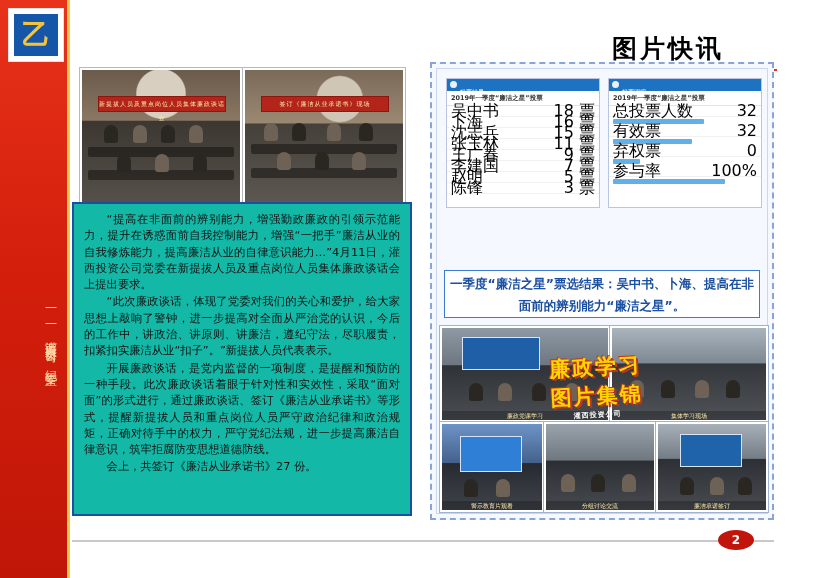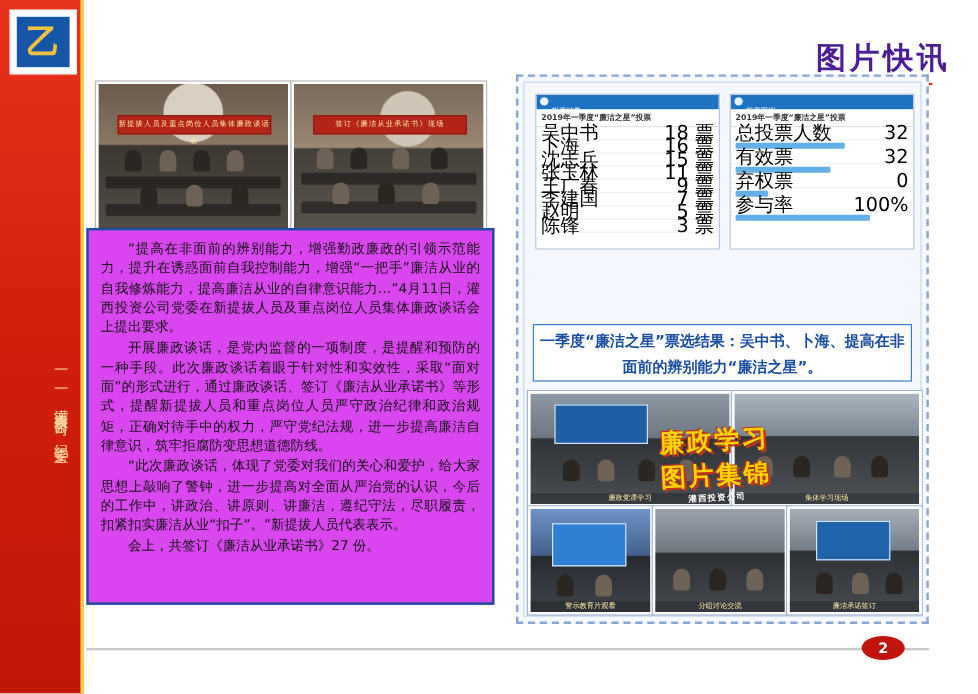--- a/index.html
+++ b/index.html
@@ -62,24 +62,24 @@
     position:absolute;left:84px;top:26px;width:340px;
     color:#c42a18;
     font-size:22px;font-weight:bold;
     letter-spacing:2px;
     font-family:"DejaVu Serif","Liberation Serif",serif;
     text-shadow:1px 1px 0 #f7d9a0;
   }
   .head-title .t2{margin-left:14px;}
   .head-title-right{
     position:absolute;left:612px;top:32px;width:180px;
-    color:#4c1d95;
+    color:#000000;
     font-size:25px;font-weight:bold;
     letter-spacing:3px;
-    text-align:right;
+    text-align:left;
     font-family:"DejaVu Serif","Liberation Serif",serif;
   }
   .head-title-right .ul{
     display:block;width:150px;height:2px;background:#d33a22;margin:4px auto 0;
   }
   
   .photo{
     position:absolute;
     border:2px solid #ffffff;
     box-shadow:0 0 0 1px #b9b9b9;
@@ -106,22 +106,22 @@
   }
   .banner-strip span{
     display:block;color:#ffe9a8;font-size:6px;line-height:14px;text-align:center;
     letter-spacing:1px;
   }
   .tablerow{position:absolute;left:4%;width:92%;height:10px;background:rgba(20,18,16,.55);border-radius:2px;}
   .person{position:absolute;width:14px;height:18px;border-radius:7px 7px 3px 3px;background:#2a2722;}
   .person.light{background:#6e6257;}
   
   .article{
-    position:absolute;left:72px;top:190px;width:340px;height:314px;
-    background:#d946ef;
+    position:absolute;left:72px;top:202px;width:340px;height:314px;
+    background:#14b8a6;
     border:2px solid #1c4fa1;
     box-sizing:border-box;
     padding:8px 10px 6px 10px;
     color:#111111;
     font-size:11.3px;
     line-height:16.3px;
     text-align:justify;
     font-family:"DejaVu Sans","Liberation Sans",sans-serif;
     overflow:hidden;
   }
@@ -257,22 +257,22 @@
     <div class="person" style="left:30%;top:40%"></div>
     <div class="person light" style="left:52%;top:40%"></div>
     <div class="person" style="left:72%;top:40%"></div>
     <div class="person light" style="left:20%;top:62%"></div>
     <div class="person" style="left:44%;top:62%"></div>
     <div class="person light" style="left:68%;top:62%"></div>
   </div>
 
   <div class="article">
     <p>“提高在非面前的辨别能力，增强勤政廉政的引领示范能力，提升在诱惑面前自我控制能力，增强“一把手”廉洁从业的自我修炼能力，提高廉洁从业的自律意识能力…”4月11日，灌西投资公司党委在新提拔人员及重点岗位人员集体廉政谈话会上提出要求。</p>
+    <p>“此次廉政谈话，体现了党委对我们的关心和爱护，给大家思想上敲响了警钟，进一步提高对全面从严治党的认识，今后的工作中，讲政治、讲原则、讲廉洁，遵纪守法，尽职履责，扣紧扣实廉洁从业“扣子”。”新提拔人员代表表示。</p>
     <p>开展廉政谈话，是党内监督的一项制度，是提醒和预防的一种手段。此次廉政谈话着眼于针对性和实效性，采取“面对面”的形式进行，通过廉政谈话、签订《廉洁从业承诺书》等形式，提醒新提拔人员和重点岗位人员严守政治纪律和政治规矩，正确对待手中的权力，严守党纪法规，进一步提高廉洁自律意识，筑牢拒腐防变思想道德防线。</p>
-    <p>“此次廉政谈话，体现了党委对我们的关心和爱护，给大家思想上敲响了警钟，进一步提高对全面从严治党的认识，今后的工作中，讲政治、讲原则、讲廉洁，遵纪守法，尽职履责，扣紧扣实廉洁从业“扣子”。”新提拔人员代表表示。</p>
     <p>会上，共签订《廉洁从业承诺书》27 份。</p>
   </div>
 
   <div class="right-panel">
     <div class="rp-inner"></div>
 
     <div class="shot" style="left:14px;top:14px;width:152px;height:128px;">
       <div class="sbar">
         <i></i><span>投票结果</span>
       </div>

